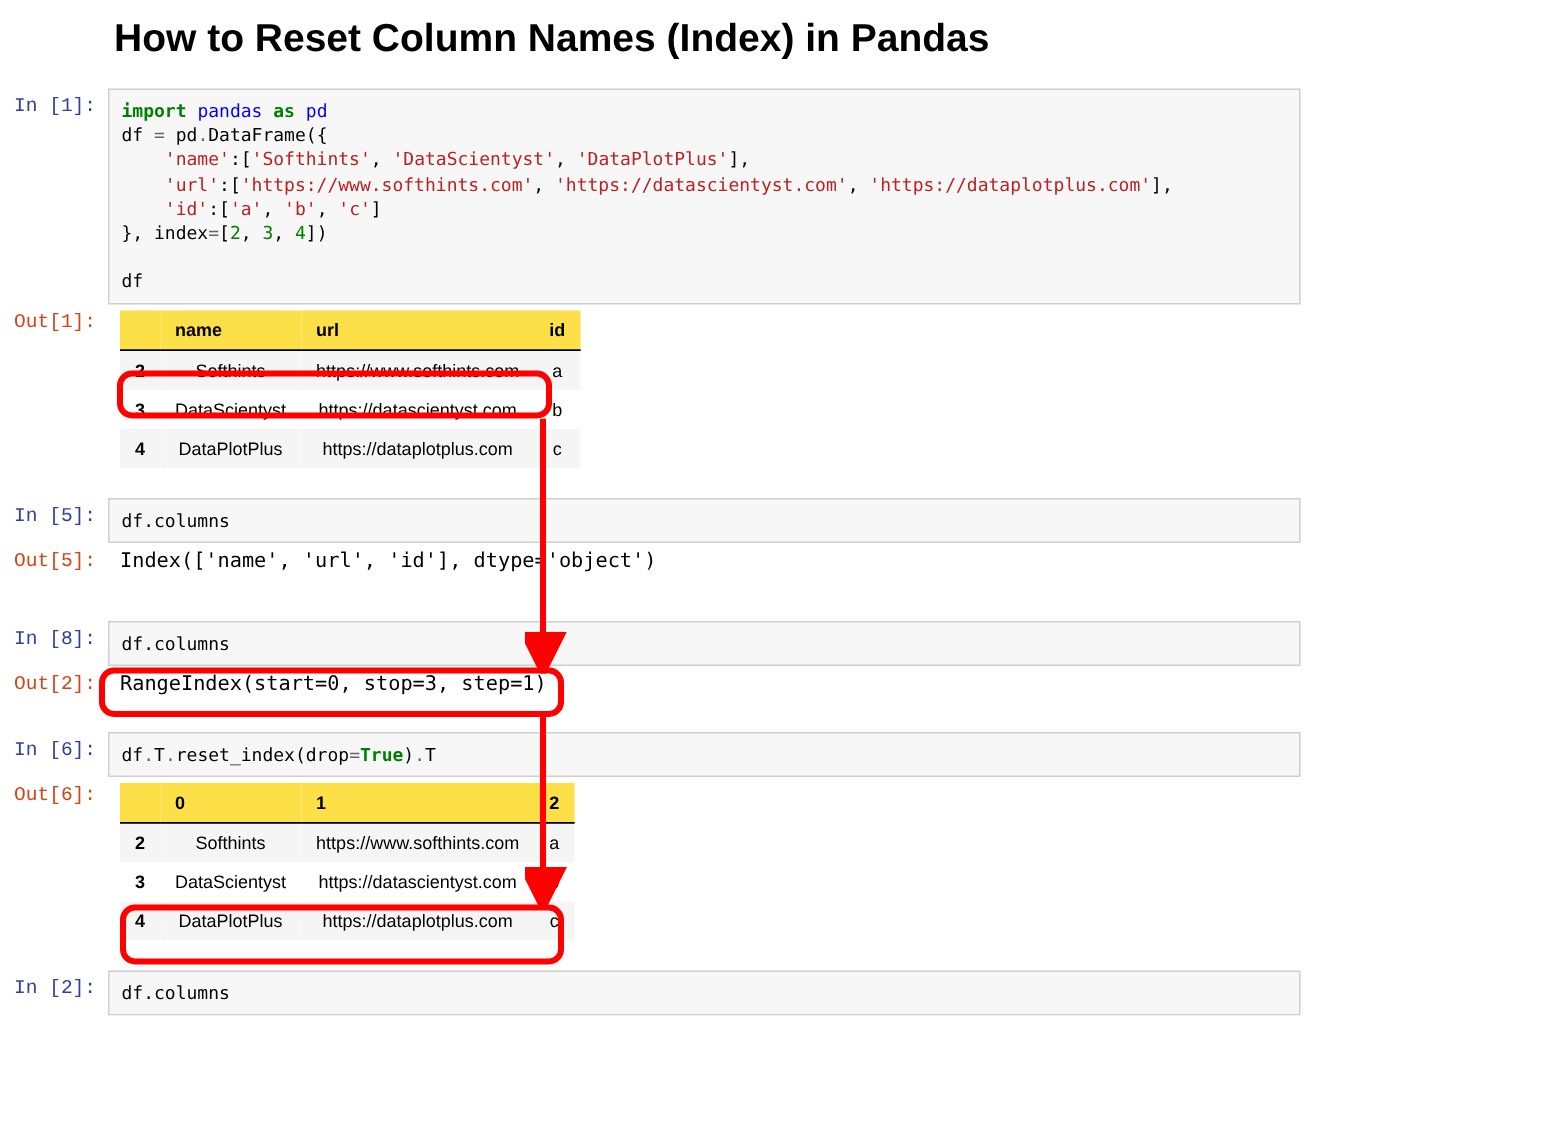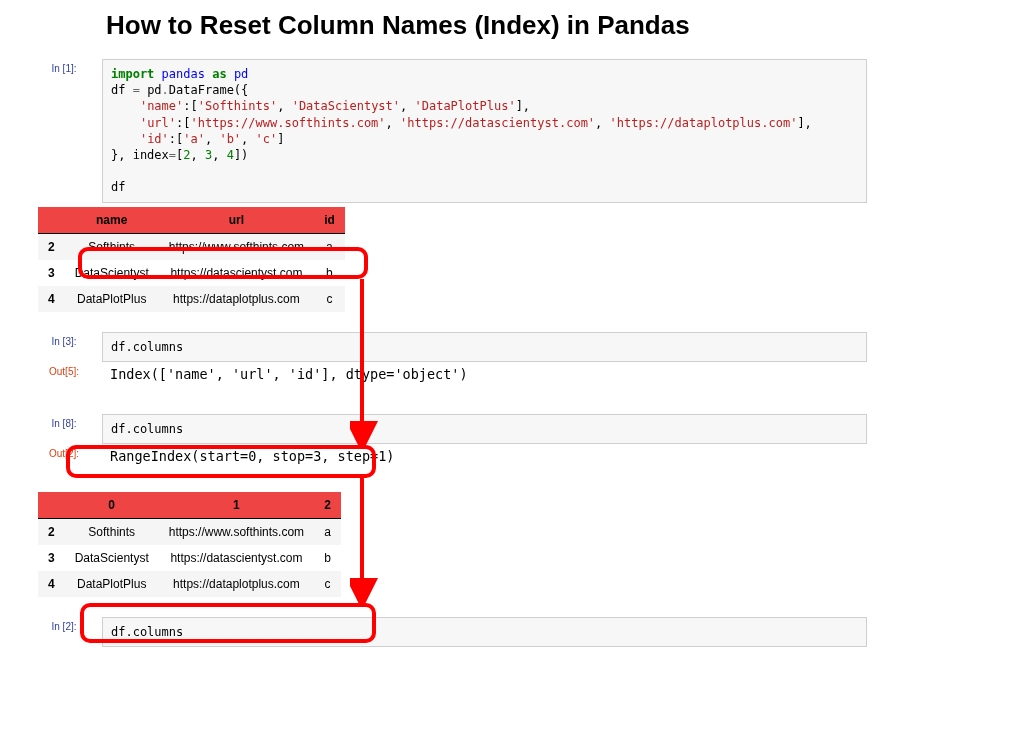--- a/index.html
+++ b/index.html
@@ -4,34 +4,34 @@
 <style>
   * { box-sizing: border-box; }
   body {
     margin: 0;
     padding: 0;
     font-family: -apple-system, BlinkMacSystemFont, "Segoe UI", Helvetica, Arial, sans-serif;
     font-size: 14px;
     background: #fff;
     color: #000;
   }
-  .notebook { width: 867px; position: relative; padding-left: 30px; }
+  .notebook { width: 867px; position: relative; }
   .title {
     font-size: 26px;
     font-weight: 700;
     margin: 10px 0 18px 76px;
   }
   .cell { display: flex; margin: 0; }
   .prompt {
     width: 72px;
     min-width: 72px;
     padding: 4px 8px 4px 4px;
-    text-align: center;
-    font-family: Liberation Sans, sans-serif;
-    font-size: 10px;
+    text-align: right;
+    font-family: Liberation Mono, monospace;
+    font-size: 13px;
   }
   .in-prompt { color: #303F9F; }
   .out-prompt { color: #D84315; }
   .input-area {
     flex: 1;
     background: #f7f7f7;
     border: 1px solid #cfcfcf;
     padding: 6px 8px;
     font-family: "DejaVu Sans Mono", Menlo, Monaco, Consolas, monospace;
     font-size: 12px;
@@ -56,23 +56,23 @@
   .op  { color: #666; }
 
   table.df {
     border-collapse: collapse;
     font-family: -apple-system, BlinkMacSystemFont, "Segoe UI", Helvetica, Arial, sans-serif;
     font-size: 12px;
   }
   table.df thead th {
     border-bottom: 1px solid #000;
     padding: 6px 10px;
-    text-align: center;
+    text-align: left;
     font-weight: 700;
-    background: #ef4444;
+    background: #fde047;
   }
   table.df tbody th {
     padding: 6px 10px;
     text-align: right;
     font-weight: 700;
   }
   table.df tbody td {
     padding: 6px 10px;
     text-align: center;
   }
@@ -104,20 +104,21 @@
 <span>df </span><span class="op">=</span><span> pd</span><span class="op">.</span><span>DataFrame({</span>
 <span>    </span><span class="str">'name'</span><span>:[</span><span class="str">'Softhints'</span><span>, </span><span class="str">'DataScientyst'</span><span>, </span><span class="str">'DataPlotPlus'</span><span>],</span>
 <span>    </span><span class="str">'url'</span><span>:[</span><span class="str">'https://www.softhints.com'</span><span>, </span><span class="str">'https://datascientyst.com'</span><span>, </span><span class="str">'https://dataplotplus.com'</span><span>],</span>
 <span>    </span><span class="str">'id'</span><span>:[</span><span class="str">'a'</span><span>, </span><span class="str">'b'</span><span>, </span><span class="str">'c'</span><span>]</span>
 <span>}, index</span><span class="op">=</span><span>[</span><span class="num">2</span><span>, </span><span class="num">3</span><span>, </span><span class="num">4</span><span>])</span>
 
 <span>df</span></div>
   </div>
 
   <div class="cell">
+    <div class="prompt out-prompt">Out[1]:</div>
     <div class="output-html">
       <table class="df" id="table-out1">
           <thead>
             <tr>
               <th></th>
               <th>name</th>
               <th>url</th>
               <th>id</th>
             </tr>
           </thead>
@@ -141,21 +142,21 @@
               <td>c</td>
             </tr>
           </tbody>
         </table>
     </div>
   </div>
 
   <div class="sep-small"></div>
 
   <div class="cell">
-    <div class="prompt in-prompt">In [3]:</div>
+    <div class="prompt in-prompt">In [5]:</div>
     <div class="input-area">df.columns</div>
   </div>
   <div class="cell">
     <div class="prompt out-prompt">Out[5]:</div>
     <div class="output-area">Index(['name', 'url', 'id'], dtype='object')</div>
   </div>
 
   <div class="sep-small"></div>
 
 
@@ -165,22 +166,27 @@
     <div class="prompt in-prompt">In [8]:</div>
     <div class="input-area">df.columns</div>
   </div>
   <div class="cell">
     <div class="prompt out-prompt">Out[2]:</div>
     <div class="output-area">RangeIndex(start=0, stop=3, step=1)</div>
   </div>
 
   <div class="sep"></div>
 
-
-  <div class="cell">
+  <div class="cell">
+    <div class="prompt in-prompt">In [6]:</div>
+    <div class="input-area"><span>df</span><span class="op">.</span><span>T</span><span class="op">.</span><span>reset_index(drop</span><span class="op">=</span><span class="kw">True</span><span>)</span><span class="op">.</span><span>T</span></div>
+  </div>
+
+  <div class="cell">
+    <div class="prompt out-prompt">Out[6]:</div>
     <div class="output-html">
       <table class="df" id="table-out6">
           <thead>
             <tr>
               <th></th>
               <th>0</th>
               <th>1</th>
               <th>2</th>
             </tr>
           </thead>

